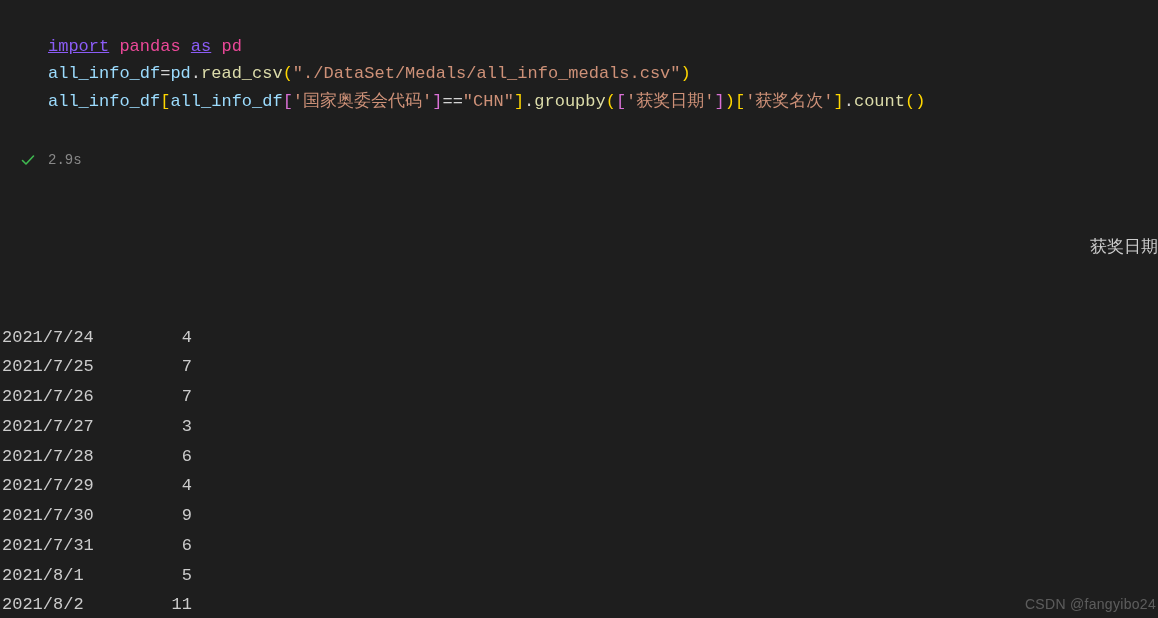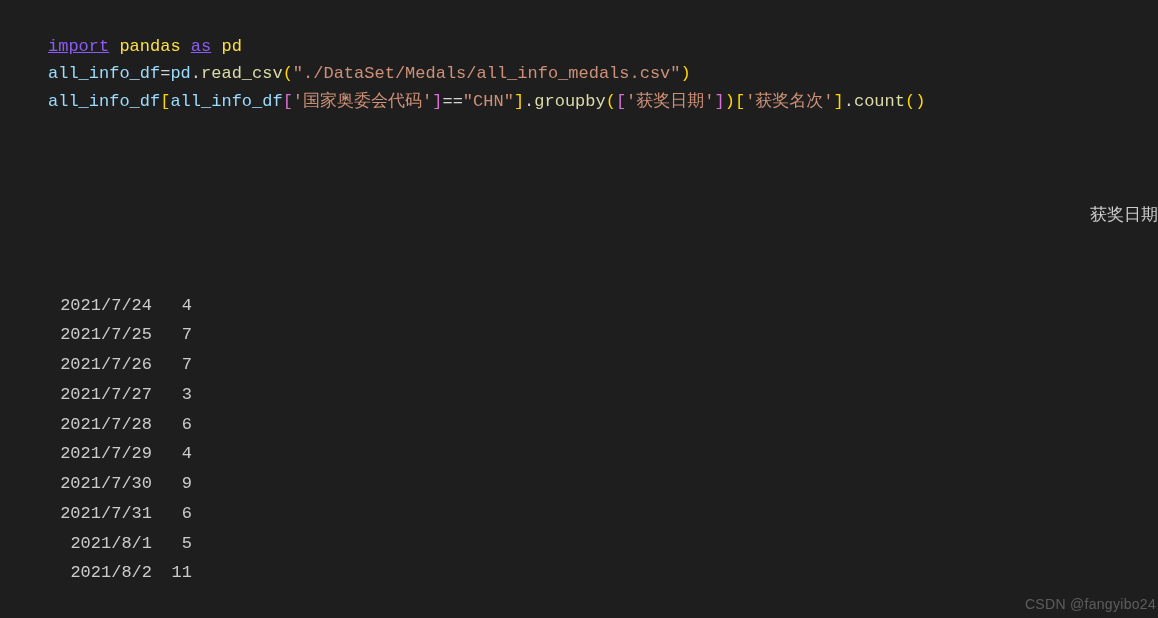--- a/index.html
+++ b/index.html
@@ -15,21 +15,21 @@
   }
   .cell {
     padding-top: 6px;
   }
   .code-area {
     padding-left: 48px;
     line-height: 1.6;
     white-space: pre;
   }
   .tok-keyword { color: #8b5cf6; text-decoration: underline; }
-  .tok-module  { color: #fde047; }
+  .tok-module  { color: #ec4899; }
   .tok-var     { color: #9cdcfe; font-family: Liberation Mono, monospace; }
   .tok-func    { color: #dcdcaa; font-family: Liberation Mono, monospace; }
   .tok-op      { color: #d4d4d4; }
   .tok-punct   { color: #d4d4d4; }
   .tok-string  { color: #ce9178; }
   .tok-paren   { color: #ffd700; }
   .tok-paren2  { color: #da70d6; }
 
   .status-row {
     display: flex;
@@ -54,21 +54,20 @@
   }
   .out-header {
     color: #cccccc;
     text-align: right;
   }
   .out-row {
     display: flex;
   }
   .out-key {
     width: 150px;
-    text-align: right;
   }
   .out-val {
     width: 40px;
     text-align: right;
   }
   .watermark {
     position: absolute;
     right: 2px;
     bottom: 6px;
     font-family: Arial, sans-serif;
@@ -81,20 +80,26 @@
 <body>
 
 <div class="cell">
 
   <div class="code-area">
 <span><span class="tok-keyword">import</span> <span class="tok-module">pandas</span> <span class="tok-keyword">as</span> <span class="tok-module">pd</span></span>
 <span><span class="tok-var">all_info_df</span><span class="tok-op">=</span><span class="tok-var">pd</span><span class="tok-punct">.</span><span class="tok-func">read_csv</span><span class="tok-paren">(</span><span class="tok-string">"./DataSet/Medals/all_info_medals.csv"</span><span class="tok-paren">)</span></span>
 <span><span class="tok-var">all_info_df</span><span class="tok-paren">[</span><span class="tok-var">all_info_df</span><span class="tok-paren2">[</span><span class="tok-string">'国家奥委会代码'</span><span class="tok-paren2">]</span><span class="tok-op">==</span><span class="tok-string">"CHN"</span><span class="tok-paren">]</span><span class="tok-punct">.</span><span class="tok-func">groupby</span><span class="tok-paren">(</span><span class="tok-paren2">[</span><span class="tok-string">'获奖日期'</span><span class="tok-paren2">]</span><span class="tok-paren">)</span><span class="tok-paren">[</span><span class="tok-string">'获奖名次'</span><span class="tok-paren">]</span><span class="tok-punct">.</span><span class="tok-func">count</span><span class="tok-paren">(</span><span class="tok-paren">)</span></span>
   </div>
 
+  <div class="status-row">
+    <svg width="16" height="16" viewBox="0 0 16 16">
+      <path d="M2.5 8.5 L6 12 L13.5 4" stroke="#3fb950" stroke-width="1.6" fill="none" stroke-linecap="round" stroke-linejoin="round"></path>
+    </svg>
+    <span>2.9s</span>
+  </div>
 
   <div class="output-area">
     <div class="out-header">获奖日期</div>
     <div id="output-rows"><div class="out-row"><span class="out-key">2021/7/24</span><span class="out-val">4</span></div><div class="out-row"><span class="out-key">2021/7/25</span><span class="out-val">7</span></div><div class="out-row"><span class="out-key">2021/7/26</span><span class="out-val">7</span></div><div class="out-row"><span class="out-key">2021/7/27</span><span class="out-val">3</span></div><div class="out-row"><span class="out-key">2021/7/28</span><span class="out-val">6</span></div><div class="out-row"><span class="out-key">2021/7/29</span><span class="out-val">4</span></div><div class="out-row"><span class="out-key">2021/7/30</span><span class="out-val">9</span></div><div class="out-row"><span class="out-key">2021/7/31</span><span class="out-val">6</span></div><div class="out-row"><span class="out-key">2021/8/1</span><span class="out-val">5</span></div><div class="out-row"><span class="out-key">2021/8/2</span><span class="out-val">11</span></div></div>
   </div>
 </div>
 
 <div class="watermark">CSDN @fangyibo24</div>
 
 </body></html>

